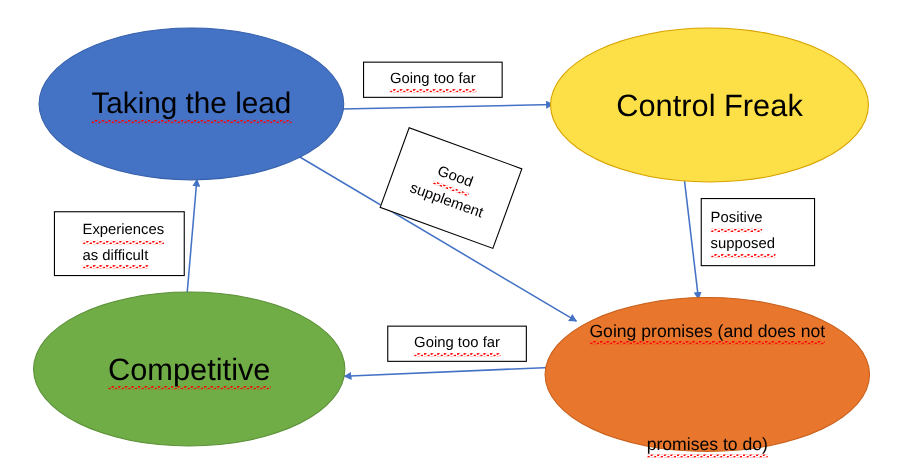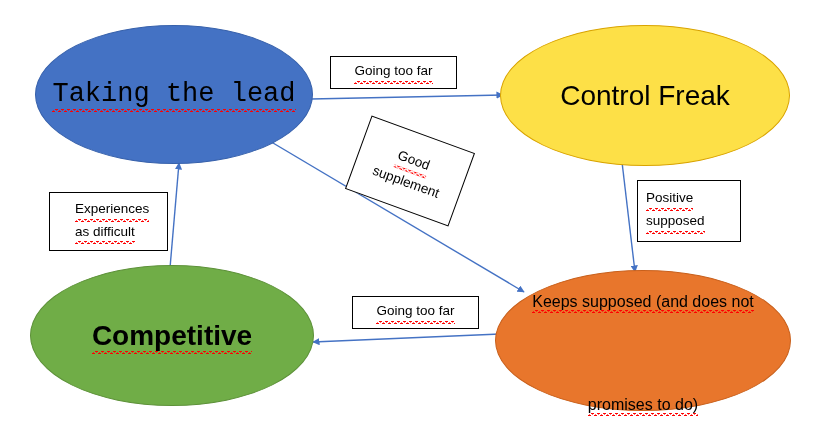--- a/index.html
+++ b/index.html
@@ -50,37 +50,37 @@
       radial-gradient(circle at 4.5px 0.4px, #ff0000 1.0px, rgba(255,0,0,0) 1.25px);
     padding-bottom: 3px;
   }
 
   #node-taking-the-lead {
     left: 35px; top: 25px;
     width: 278px; height: 139px;
     background: #4472C4;
     border: 1px solid #3761ab;
   }
-  #node-taking-the-lead .node-label { font-size: 27px; font-family: Liberation Mono, monospace; }
+  #node-taking-the-lead .node-label { font-size: 27px; }
 
   #node-control-freak {
     left: 500px; top: 25px;
     width: 290px; height: 141px;
     background: #fde047;
     border: 1px solid #d9a300;
   }
   #node-control-freak .node-label { font-size: 28px; }
 
   #node-competitive {
     left: 30px; top: 265px;
     width: 284px; height: 141px;
     background: #70AD47;
     border: 1px solid #5d9139;
   }
-  #node-competitive .node-label { font-size: 28px; font-weight: bold; }
+  #node-competitive .node-label { font-size: 28px; }
 
   #node-keeps-promises {
     left: 495px; top: 270px;
     width: 296px; height: 141px;
     background: #E8762C;
     border: 1px solid #c8601c;
   }
   #node-keeps-promises .node-label { font-size: 16px; line-height: 1.62; }
 
   .edge-label {
@@ -165,21 +165,21 @@
   <div class="node" id="node-control-freak">
     <div class="node-label">Control Freak</div>
   </div>
 
   <div class="node" id="node-competitive">
     <div class="node-label"><span class="sp">Competitive</span></div>
   </div>
 
   <div class="node" id="node-keeps-promises">
     <div class="node-label">
-      <span class="sp">Keeps supposed (and does not</span><br>
+      <span class="sp">Going promises (and does not</span><br>
       <br>
       <span class="sp">promises to do)</span>
     </div>
   </div>
 
   <div class="edge-label" id="label-going-too-far-top">
     <span class="ln sp">Going too far</span>
   </div>
 
   <div class="edge-label" id="label-good-supplement">

